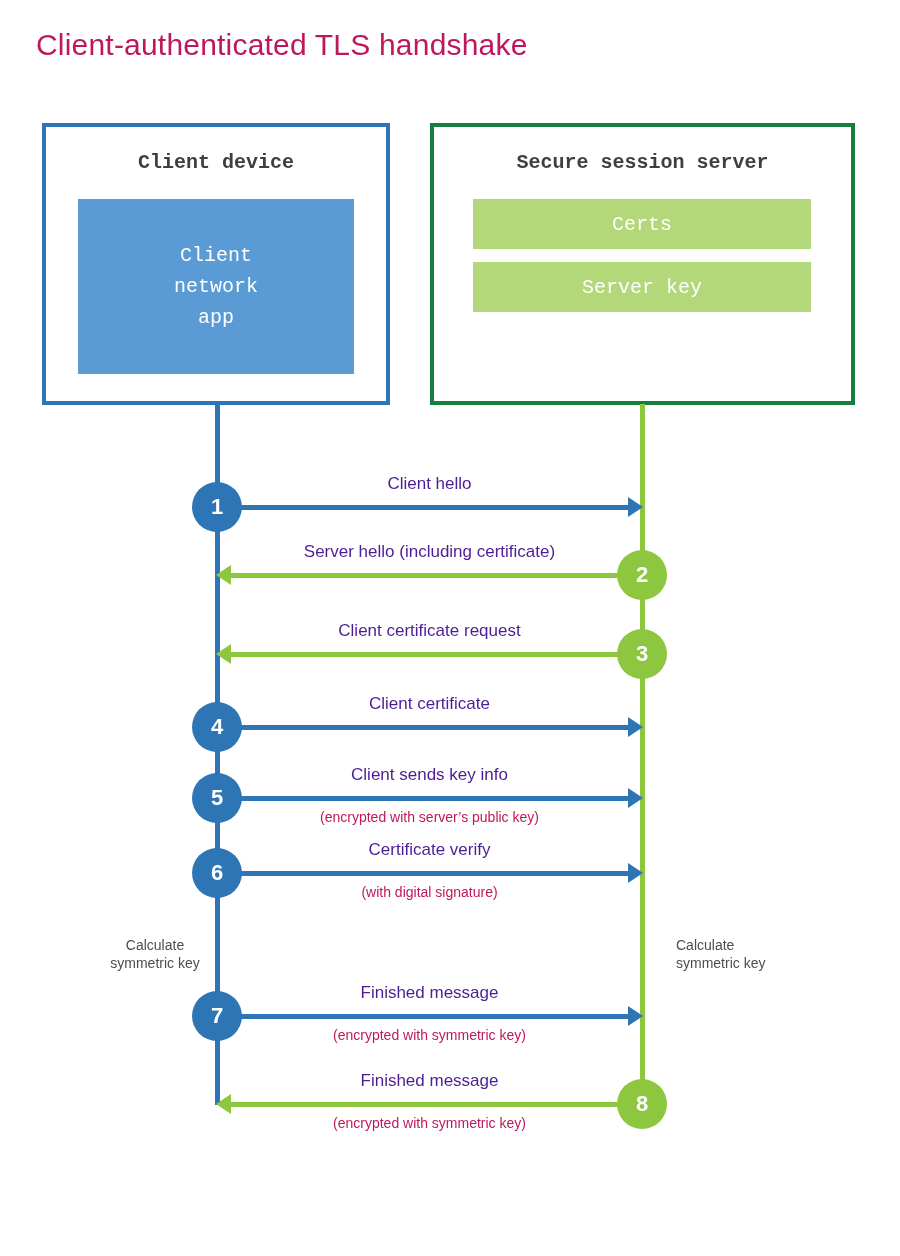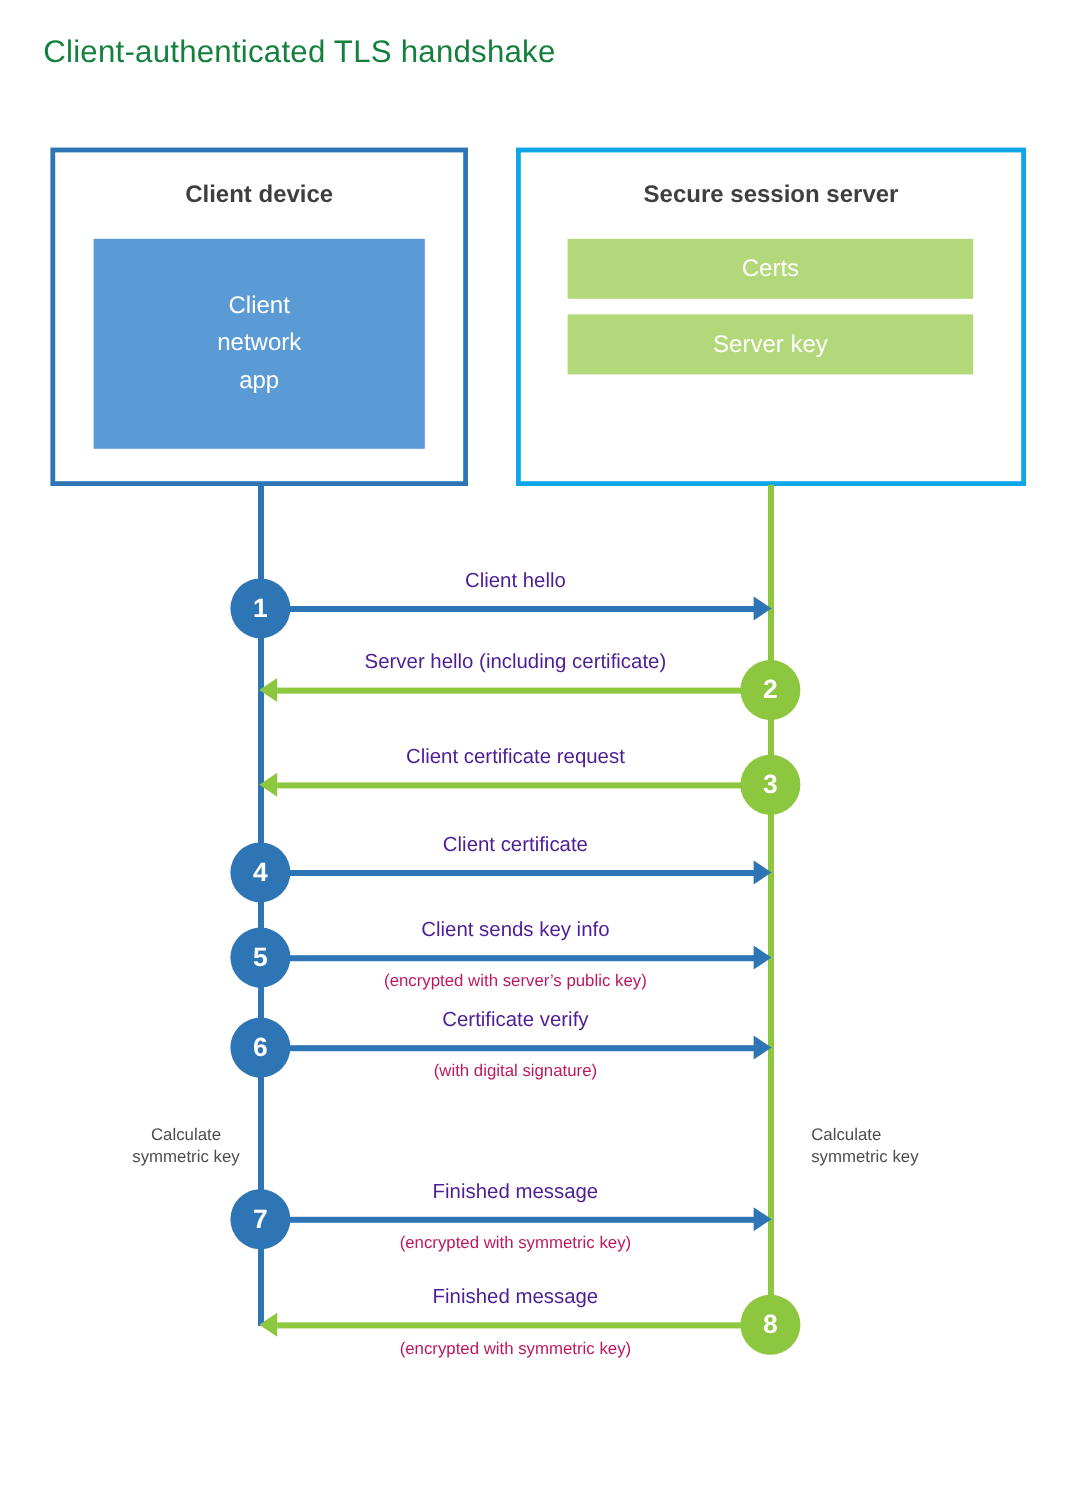--- a/index.html
+++ b/index.html
@@ -12,42 +12,43 @@
     height: 1256px;
     background: #ffffff;
     overflow: hidden;
   }
 
   
   .page-title {
     position: absolute;
     left: 36px;
     top: 28px;
-    font-size: 26px;
+    font-size: 30px;
     font-weight: 400;
-    color: #15803d;
+    color: #be185d;
     letter-spacing: 0.2px;
   }
 
   
   .actor-box {
     position: absolute;
     top: 123px;
     height: 282px;
     background: #ffffff;
+    font-family: Liberation Mono, monospace;
   }
   .client-box {
     left: 42px;
     width: 348px;
     border: 4px solid #2e75b5;
   }
   .server-box {
     left: 430px;
     width: 425px;
-    border: 4px solid #0ea5e9;
+    border: 4px solid #15803d;
   }
   .box-title {
     margin-top: 24px;
     text-align: center;
     font-size: 20px;
     font-weight: bold;
     color: #3f3f3f;
   }
   .client-app {
     position: absolute;

